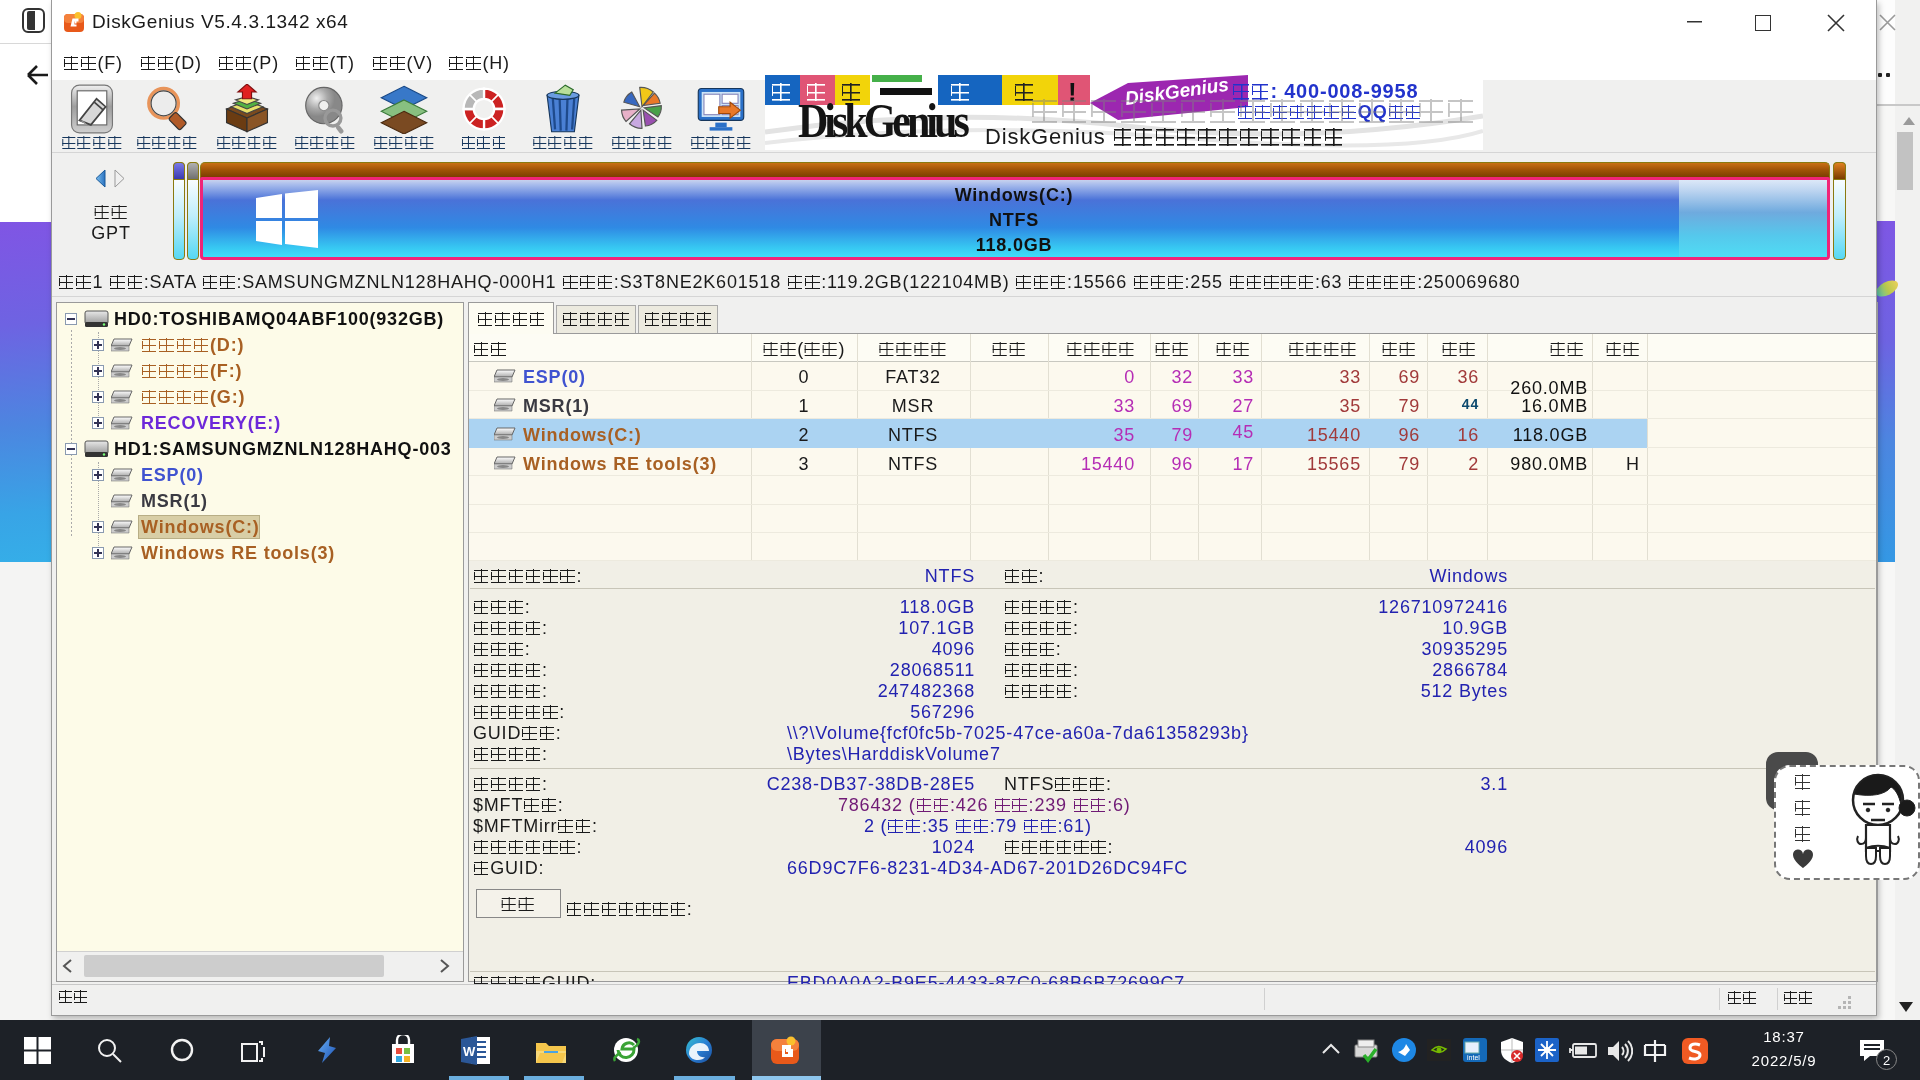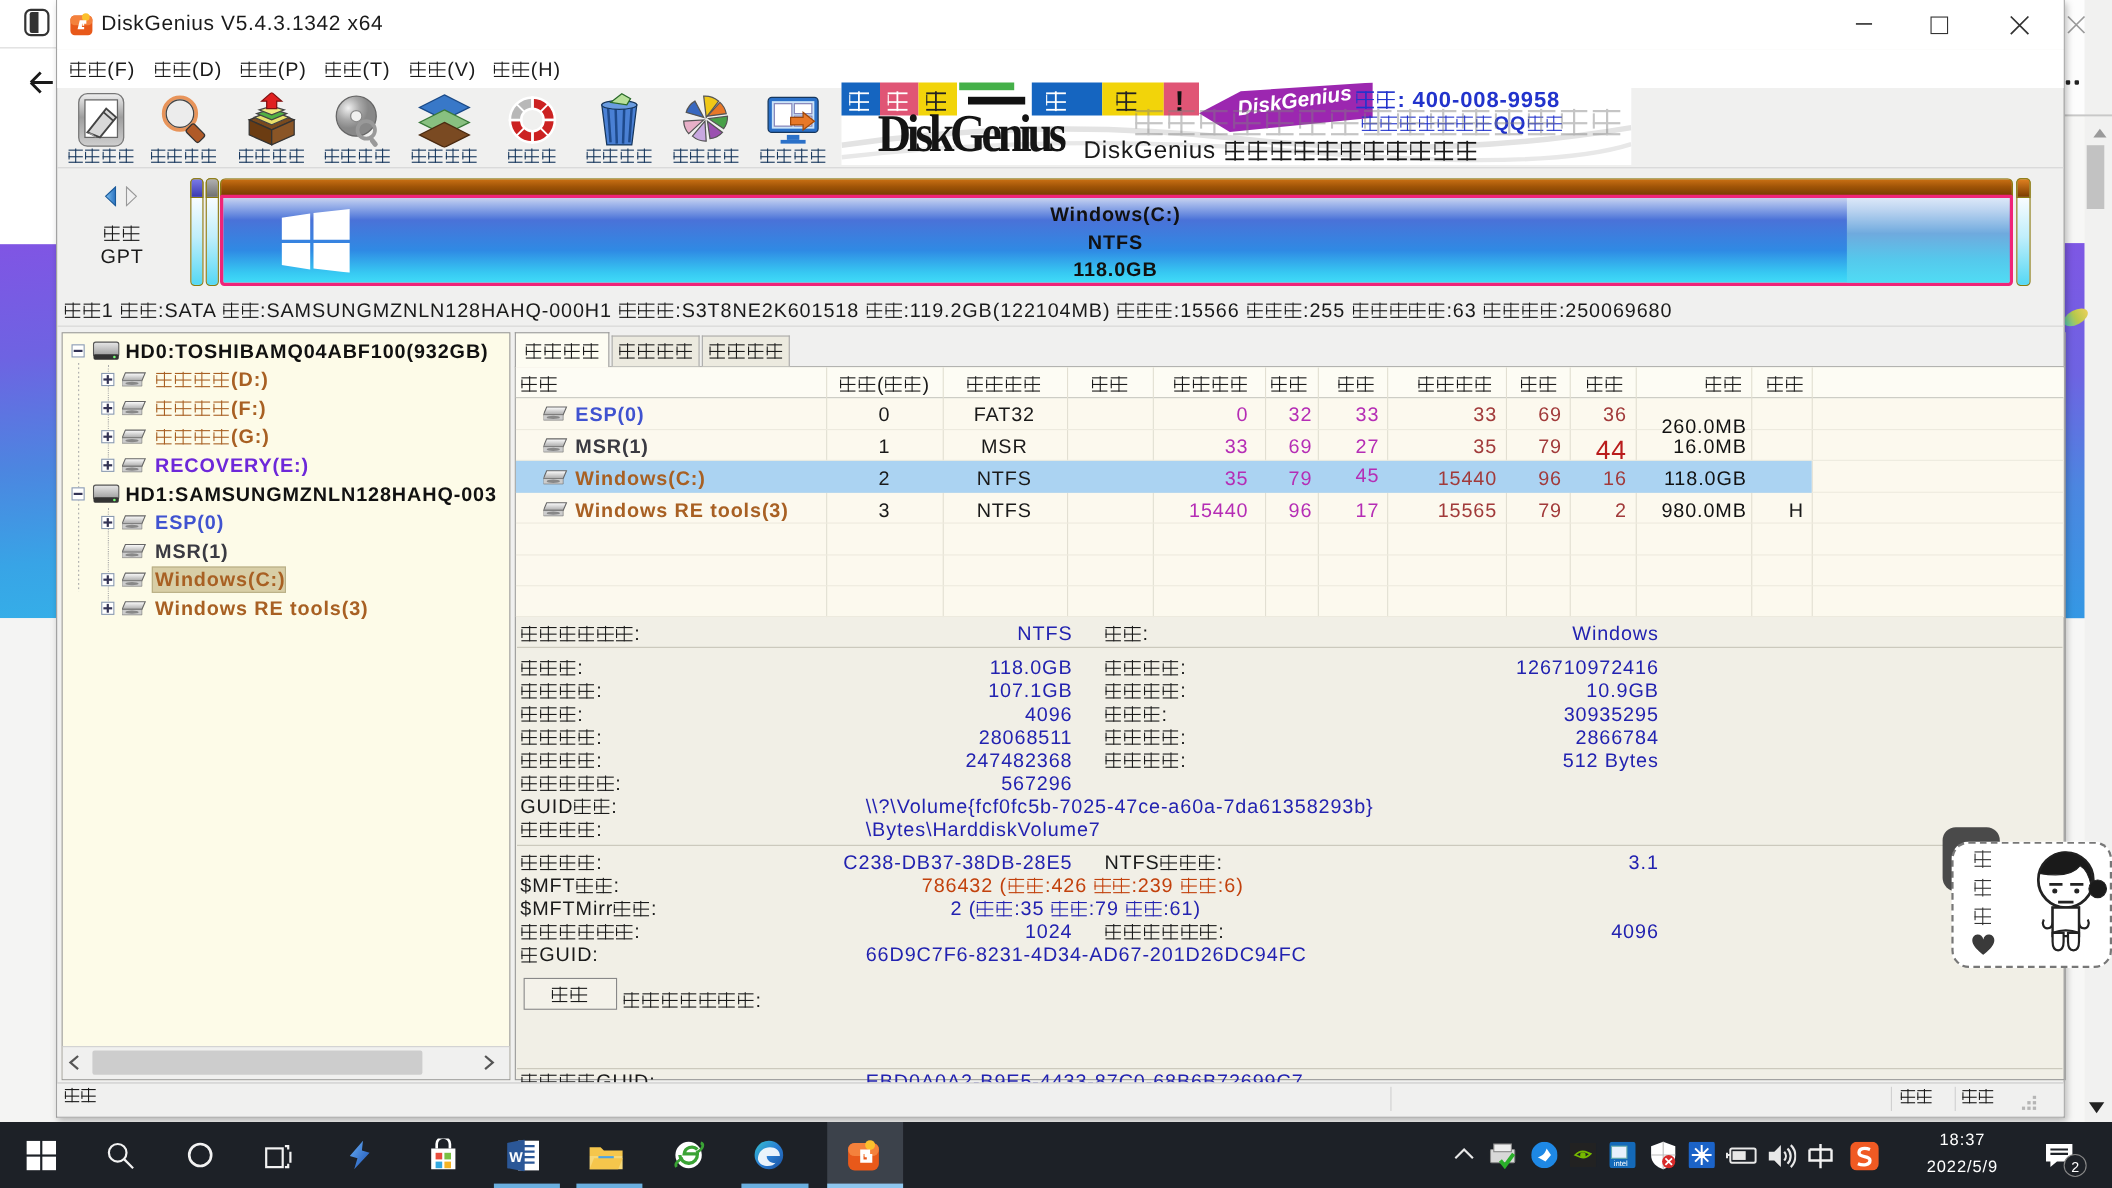--- a/index.html
+++ b/index.html
@@ -449,21 +449,21 @@
     </defs>
   </svg>
 <div class="t" style="left:523px;top:396px;font-size:18px;color:#3a3a42;font-weight:bold;">MSR(1)</div>
 <div class="t" style="left:804px;top:396px;transform:translateX(-50%);font-size:18px;color:#1a1a1a;font-weight:normal;">1</div>
 <div class="t" style="left:913px;top:396px;transform:translateX(-50%);font-size:18px;color:#1a1a1a;font-weight:normal;">MSR</div>
 <div class="t" style="right:785px;top:396px;font-size:18px;color:#b52db5;font-weight:normal;">33</div>
 <div class="t" style="right:727px;top:396px;font-size:18px;color:#b52db5;font-weight:normal;">69</div>
 <div class="t" style="right:666px;top:396px;font-size:18px;color:#b52db5;font-weight:normal;">27</div>
 <div class="t" style="right:559px;top:396px;font-size:18px;color:#a13a3a;font-weight:normal;">35</div>
 <div class="t" style="right:500px;top:396px;font-size:18px;color:#a13a3a;font-weight:normal;">79</div>
-<div class="t" style="right:441px;top:396px;font-size:24px;color:#b91c1c;font-weight:normal;">44</div>
+<div class="t" style="right:441px;top:396px;font-size:14px;color:#0c4a6e;font-weight:bold;">44</div>
 <div class="t" style="right:332px;top:396px;font-size:18px;color:#111;font-weight:normal;">16.0MB</div>
 <svg style="position:absolute;left:494px;top:427px" width="22" height="14" viewBox="0 0 22 14">
 <path d="M3 1h18l-3 7H0z" fill="url(#gpt1)" stroke="#666"></path>
     <path d="M0 8h18v5H0z" fill="#ccc" stroke="#666" stroke-width=".5"></path>
     <ellipse cx="9" cy="10.5" rx="6" ry="1.5" fill="#888"></ellipse>
 <defs>
       <linearGradient id="gpt1" x1="0" y1="0" x2="0" y2="1">
         <stop offset="0" stop-color="#fff"></stop>
         <stop offset="1" stop-color="#aaa"></stop>
       </linearGradient>
@@ -531,21 +531,21 @@
 <div class="t" style="left:473px;top:723px;font-size:18px;color:#1a1a1a;font-weight:normal;">GUID<i class="z"></i><i class="z"></i>:</div>
 <div class="t" style="left:787px;top:723px;font-size:18px;color:#2222b0;font-weight:normal;">\\?\Volume{fcf0fc5b-7025-47ce-a60a-7da61358293b}</div>
 <div class="t" style="left:473px;top:744px;font-size:18px;color:#1a1a1a;font-weight:normal;"><i class="z"></i><i class="z"></i><i class="z"></i><i class="z"></i>:</div>
 <div class="t" style="left:787px;top:744px;font-size:18px;color:#2222b0;font-weight:normal;">\Bytes\HarddiskVolume7</div>
 <div style="position:absolute;left:470px;top:768px;width:1405px;height:1px;background:#c8c5b8"></div>
 <div class="t" style="left:473px;top:774px;font-size:18px;color:#1a1a1a;font-weight:normal;"><i class="z"></i><i class="z"></i><i class="z"></i><i class="z"></i>:</div>
 <div class="t" style="right:945px;top:774px;font-size:18px;color:#2222b0;font-weight:normal;">C238-DB37-38DB-28E5</div>
 <div class="t" style="left:1004px;top:774px;font-size:18px;color:#1a1a1a;font-weight:normal;">NTFS<i class="z"></i><i class="z"></i><i class="z"></i>:</div>
 <div class="t" style="right:412px;top:774px;font-size:18px;color:#2222b0;font-weight:normal;">3.1</div>
 <div class="t" style="left:473px;top:795px;font-size:18px;color:#1a1a1a;font-weight:normal;">$MFT<i class="z"></i><i class="z"></i>:</div>
-<div class="t" style="left:838px;top:795px;font-size:18px;color:#c2410c;font-weight:normal;">786432 (<i class="z"></i><i class="z"></i>:426 <i class="z"></i><i class="z"></i>:239 <i class="z"></i><i class="z"></i>:6)</div>
+<div class="t" style="left:838px;top:795px;font-size:18px;color:#701a75;font-weight:normal;">786432 (<i class="z"></i><i class="z"></i>:426 <i class="z"></i><i class="z"></i>:239 <i class="z"></i><i class="z"></i>:6)</div>
 <div class="t" style="left:473px;top:816px;font-size:18px;color:#1a1a1a;font-weight:normal;">$MFTMirr<i class="z"></i><i class="z"></i>:</div>
 <div class="t" style="left:864px;top:816px;font-size:18px;color:#2222b0;font-weight:normal;">2 (<i class="z"></i><i class="z"></i>:35 <i class="z"></i><i class="z"></i>:79 <i class="z"></i><i class="z"></i>:61)</div>
 <div class="t" style="left:473px;top:837px;font-size:18px;color:#1a1a1a;font-weight:normal;"><i class="z"></i><i class="z"></i><i class="z"></i><i class="z"></i><i class="z"></i><i class="z"></i>:</div>
 <div class="t" style="right:945px;top:837px;font-size:18px;color:#2222b0;font-weight:normal;">1024</div>
 <div class="t" style="left:1004px;top:837px;font-size:18px;color:#1a1a1a;font-weight:normal;"><i class="z"></i><i class="z"></i><i class="z"></i><i class="z"></i><i class="z"></i><i class="z"></i>:</div>
 <div class="t" style="right:412px;top:837px;font-size:18px;color:#2222b0;font-weight:normal;">4096</div>
 <div class="t" style="left:473px;top:858px;font-size:18px;color:#1a1a1a;font-weight:normal;"><i class="z"></i>GUID:</div>
 <div class="t" style="left:787px;top:858px;font-size:18px;color:#2222b0;font-weight:normal;">66D9C7F6-8231-4D34-AD67-201D26DC94FC</div>
 <div style="position:absolute;left:476px;top:889px;width:85px;height:29px;background:#f4f2ea;border:1px solid #888"></div>
 <div class="t" style="left:518px;top:894px;transform:translateX(-50%);font-size:18px;color:#1a1a1a;font-weight:normal;"><i class="z"></i><i class="z"></i></div>

